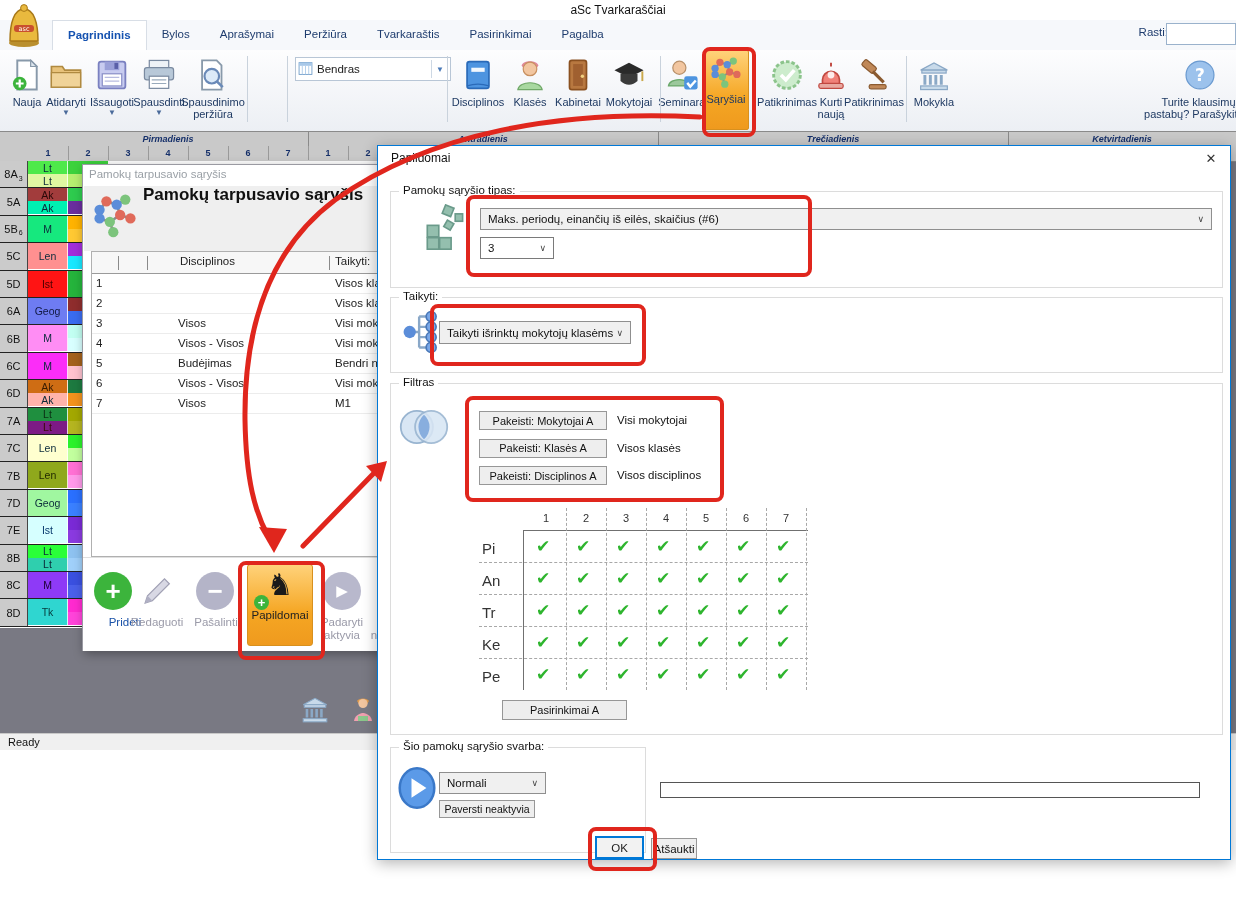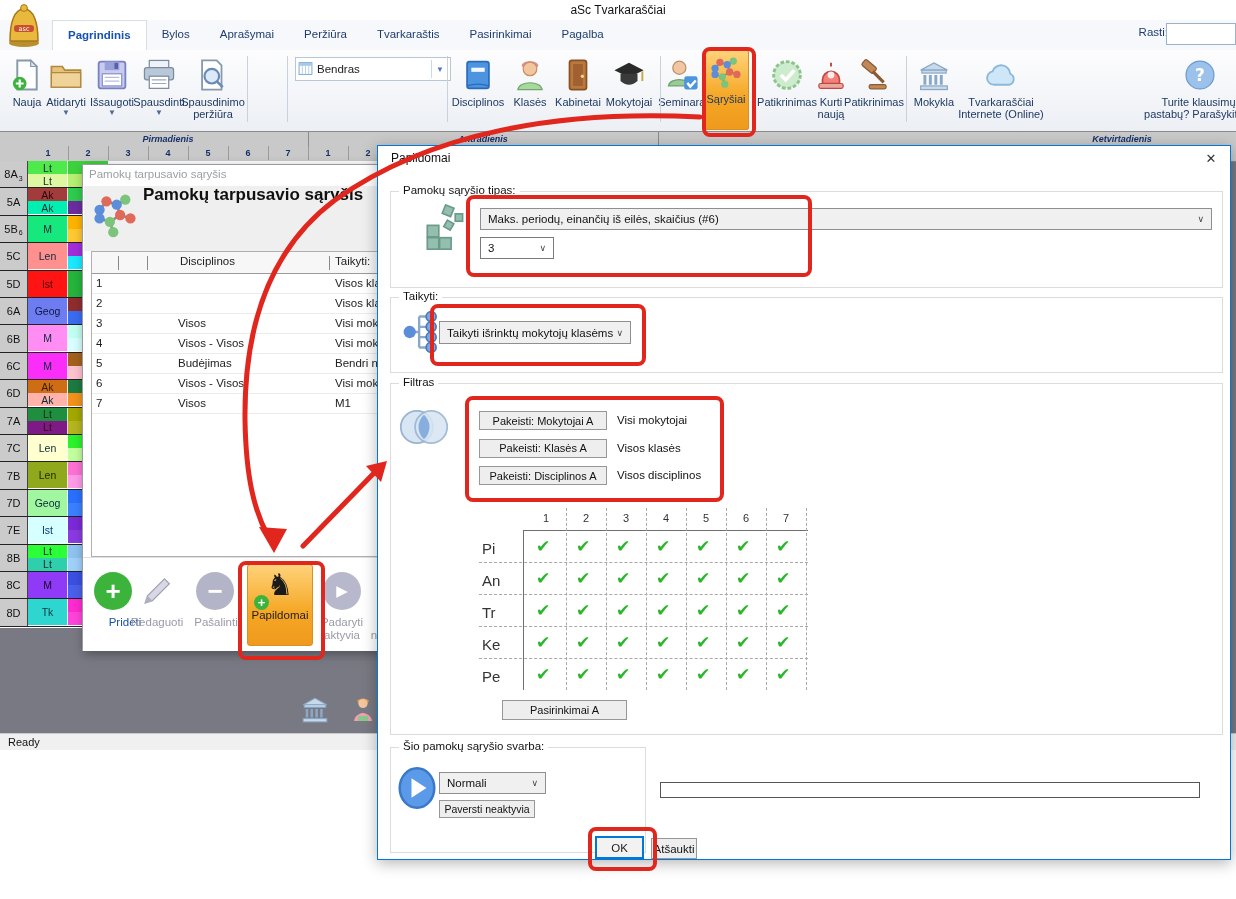--- a/index.html
+++ b/index.html
@@ -292,29 +292,20 @@
         <div class="rb-ic">
           <svg width="34" height="34" viewBox="0 0 28 28">
             <path d="M3 10l11-6 11 6z" fill="#c8daea" stroke="#8aa8c6"></path>
             <rect x="4" y="10" width="20" height="2.4" fill="#c8daea" stroke="#8aa8c6"></rect>
             <path d="M6.5 14v8M11 14v8M15.5 14v8M20 14v8" stroke="#8aa8c6" stroke-width="2.4"></path>
             <rect x="3" y="23" width="22" height="3" fill="#c8daea" stroke="#8aa8c6"></rect>
           </svg>
         </div>
         <div>Mokykla</div>
       </div>
-      <div class="rb-btn" style="left: 955px; width: 92px;">
-        <div class="rb-ic">
-          <svg width="34" height="34" viewBox="0 0 28 28">
-            <path d="M8 22a5.5 5.5 0 01-1-10.9A7.5 7.5 0 0121.6 13 4.8 4.8 0 0121 22z" fill="#cfe6f8" stroke="#8ab8da" stroke-width="1.5"></path>
-          </svg>
-        </div>
-        <div>Tvarkaraščiai</div>
-        <div>Internete (Online)</div>
-      </div>
       <div class="rb-btn" style="left: 1138px; width: 124px;">
         <div class="rb-ic">
           <svg width="34" height="34" viewBox="0 0 28 28">
             <circle cx="14" cy="14" r="11.5" fill="#9cc2ec" stroke="#6a9ad0"></circle>
             <text x="14" y="19" text-anchor="middle" font-size="14" font-weight="bold" fill="#fff" font-family="DejaVu Sans">?</text>
           </svg>
         </div>
         <div>Turite klausimų,</div>
         <div>pastabų? Parašykite m</div>
       </div>
@@ -323,20 +314,21 @@
       <div class="sep-v" style="left: 447px;"></div>
       <div class="sep-v" style="left: 660px;"></div>
       <div class="sep-v" style="left: 906px;"></div>
     </div>
 
   <div class="abs slate"></div>
 
   <div class="abs band" id="dayband">
       <div class="band-cell" style="left: 28px; width: 280px;">Pirmadienis</div>
       <div class="band-cell" style="left: 308px; width: 350px;">Antradienis</div>
+      <div class="band-cell" style="left: 658px; width: 350px;">Trečiadienis</div>
       <div class="band-cell" style="left: 1008px; width: 228px;">Ketvirtadienis</div>
     </div>
   <div class="abs numrow" id="numrow">
       <div class="num-cell" style="left: 28px; width: 40px;">1</div>
       <div class="num-cell" style="left: 68px; width: 40px;">2</div>
       <div class="num-cell" style="left: 108px; width: 40px;">3</div>
       <div class="num-cell" style="left: 148px; width: 40px;">4</div>
       <div class="num-cell" style="left: 188px; width: 40px;">5</div>
       <div class="num-cell" style="left: 228px; width: 40px;">6</div>
       <div class="num-cell" style="left: 268px; width: 40px;">7</div>

